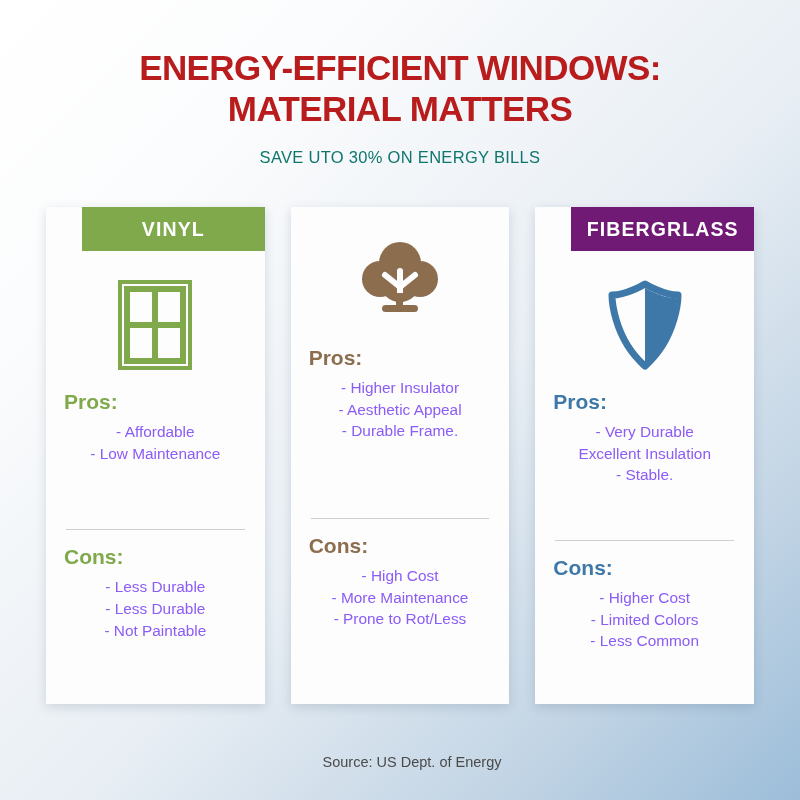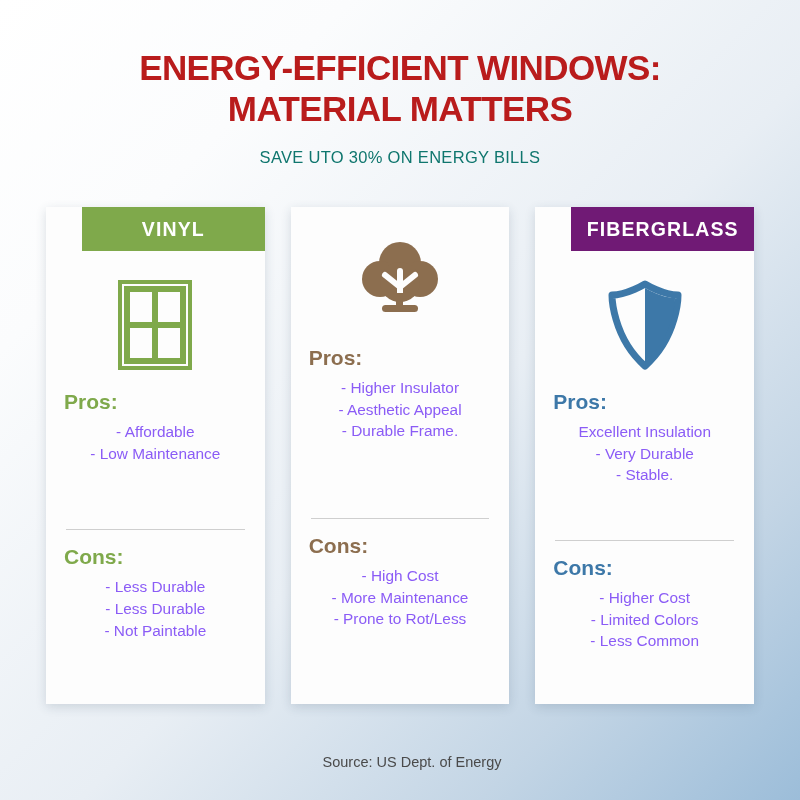--- a/index.html
+++ b/index.html
@@ -180,22 +180,22 @@
       <div class="icon-wrap">
         <svg width="80" height="92" viewBox="0 0 80 92">
           <path d="M40 5 C40 5 58 16 73 16 C73 16 73 58 40 87 C7 58 7 16 7 16 C22 16 40 5 40 5 Z" fill="none" stroke="#3d78a8" stroke-width="7" stroke-linejoin="round"></path>
           <path d="M40 9 C40 9 57 19 70 19 C70 19 70 57 40 83 Z" fill="#3d78a8"></path>
         </svg>
       </div>
 
       <div class="section align-center">
         <div class="sec-label" style="color:#3d78a8">Pros:</div>
         <div class="items">
+          <span class="item">- Very Durable</span>
           <span class="item">Excellent Insulation</span>
-          <span class="item">- Very Durable</span>
           <span class="item">- Stable.</span>
         </div>
       </div>
 
       <div class="spacer"></div>
       <div class="divider"></div>
 
       <div class="section align-left">
         <div class="sec-label" style="color:#3d78a8">Cons:</div>
         <div class="items">

